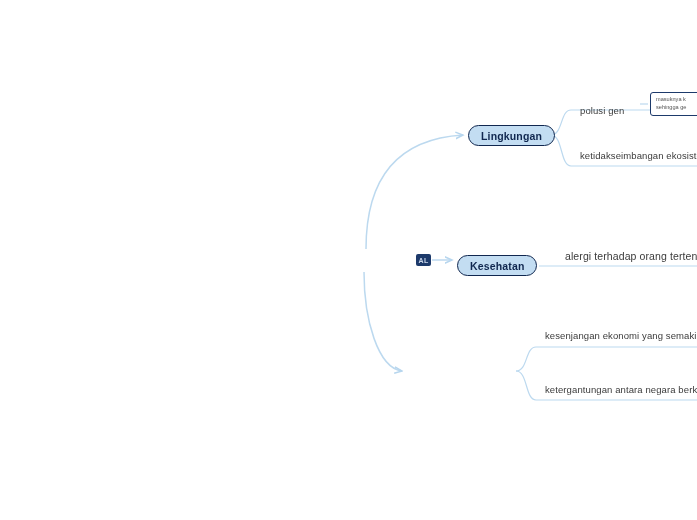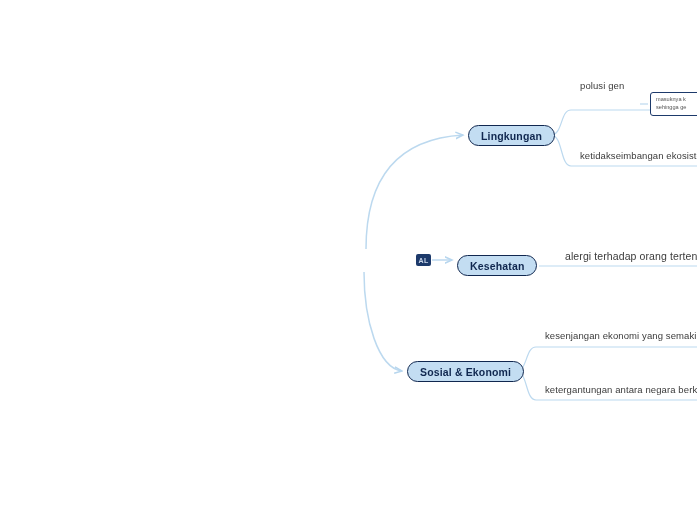--- a/index.html
+++ b/index.html
@@ -143,25 +143,22 @@
   </div>
 
   <div class="node node-branch" style="left:468px; top:125px;">
     <span>Lingkungan</span>
   </div>
 
   <div class="node node-branch" style="left:457px; top:255px;justify-content:flex-end;">
     <span>Kesehatan</span>
   </div>
 
-  <div class="node node-branch" style="left:407px; top:361px;">
-    <span>Sosial &amp; Ekonomi</span>
-  </div>
 
-  <div class="leaf" style="left:580px; top:80px;">polusi gen</div>
+  <div class="leaf" style="left:580px; top:105px;">polusi gen</div>
 
   <div class="leaf" style="left:580px; top:150px;">ketidakseimbangan ekosistem</div>
 
   <div class="leaf leaf-lg" style="left:565px; top:250px;">alergi terhadap orang tertentu</div>
 
   <div class="leaf" style="left:545px; top:330px;">kesenjangan ekonomi yang semakin b</div>
 
   <div class="leaf" style="left:545px; top:384px;">ketergantungan antara negara berker</div>
 
   <div class="callout" style="left:650px; top:92px; width:60px; height:24px;">

